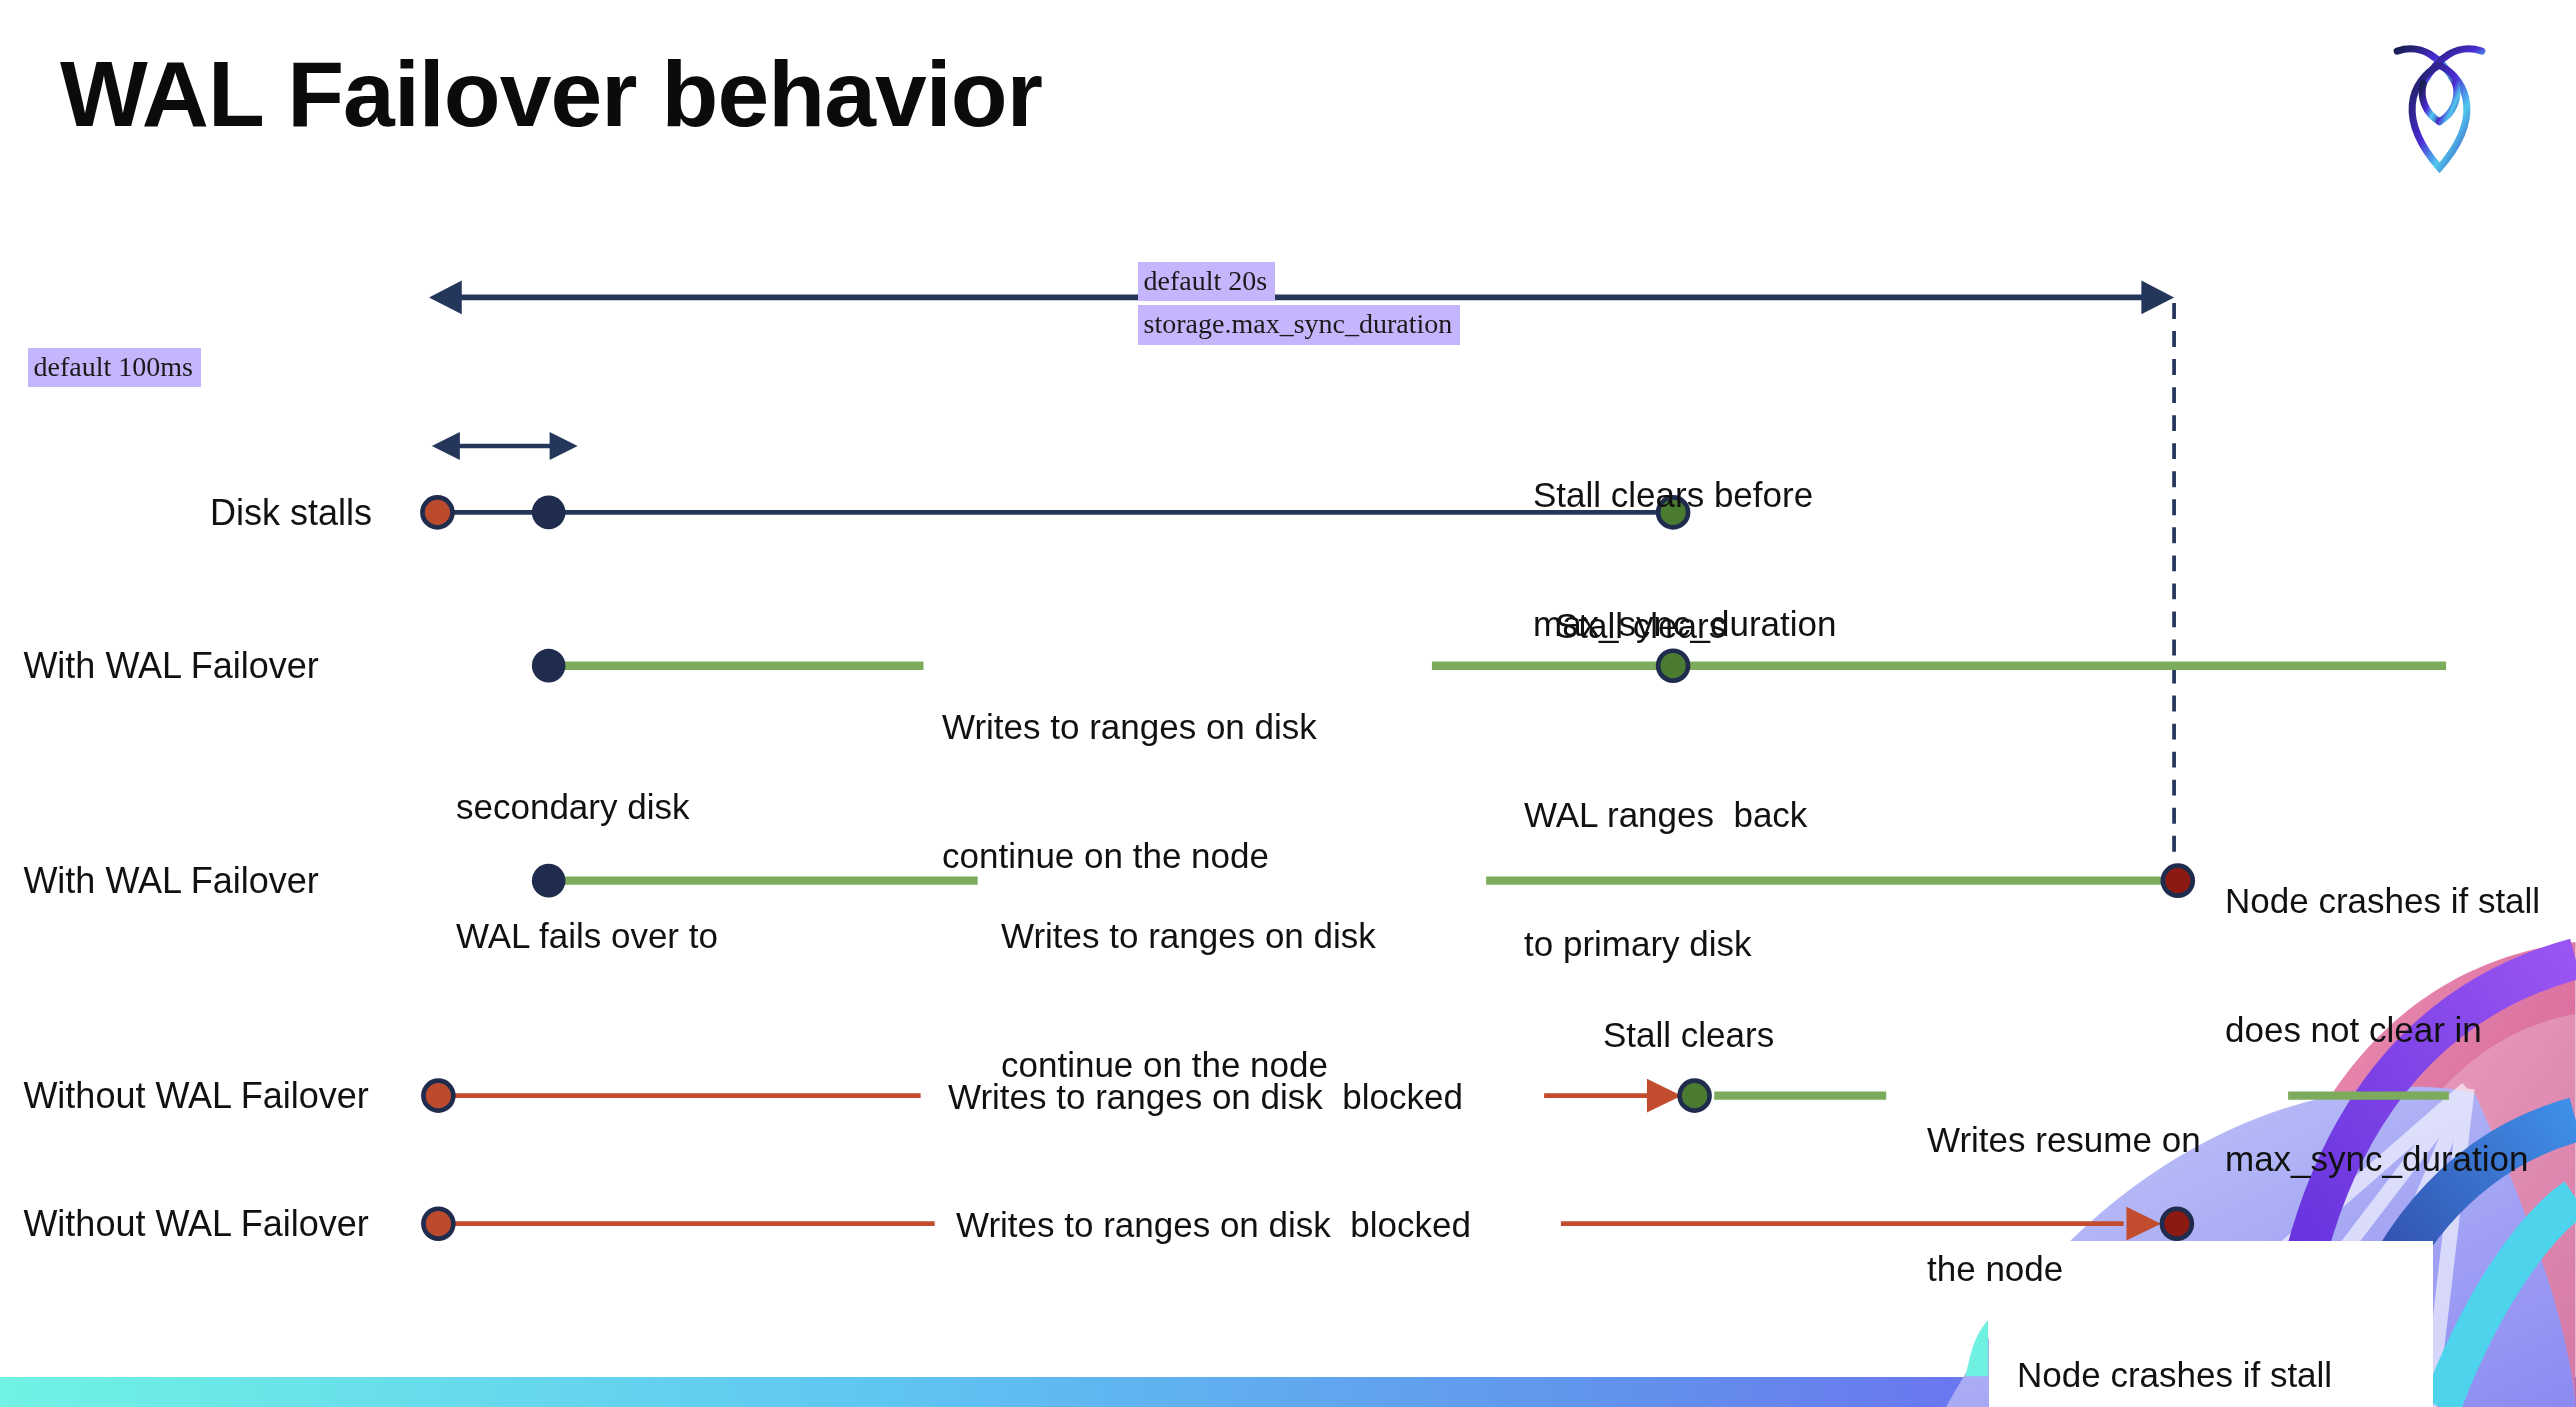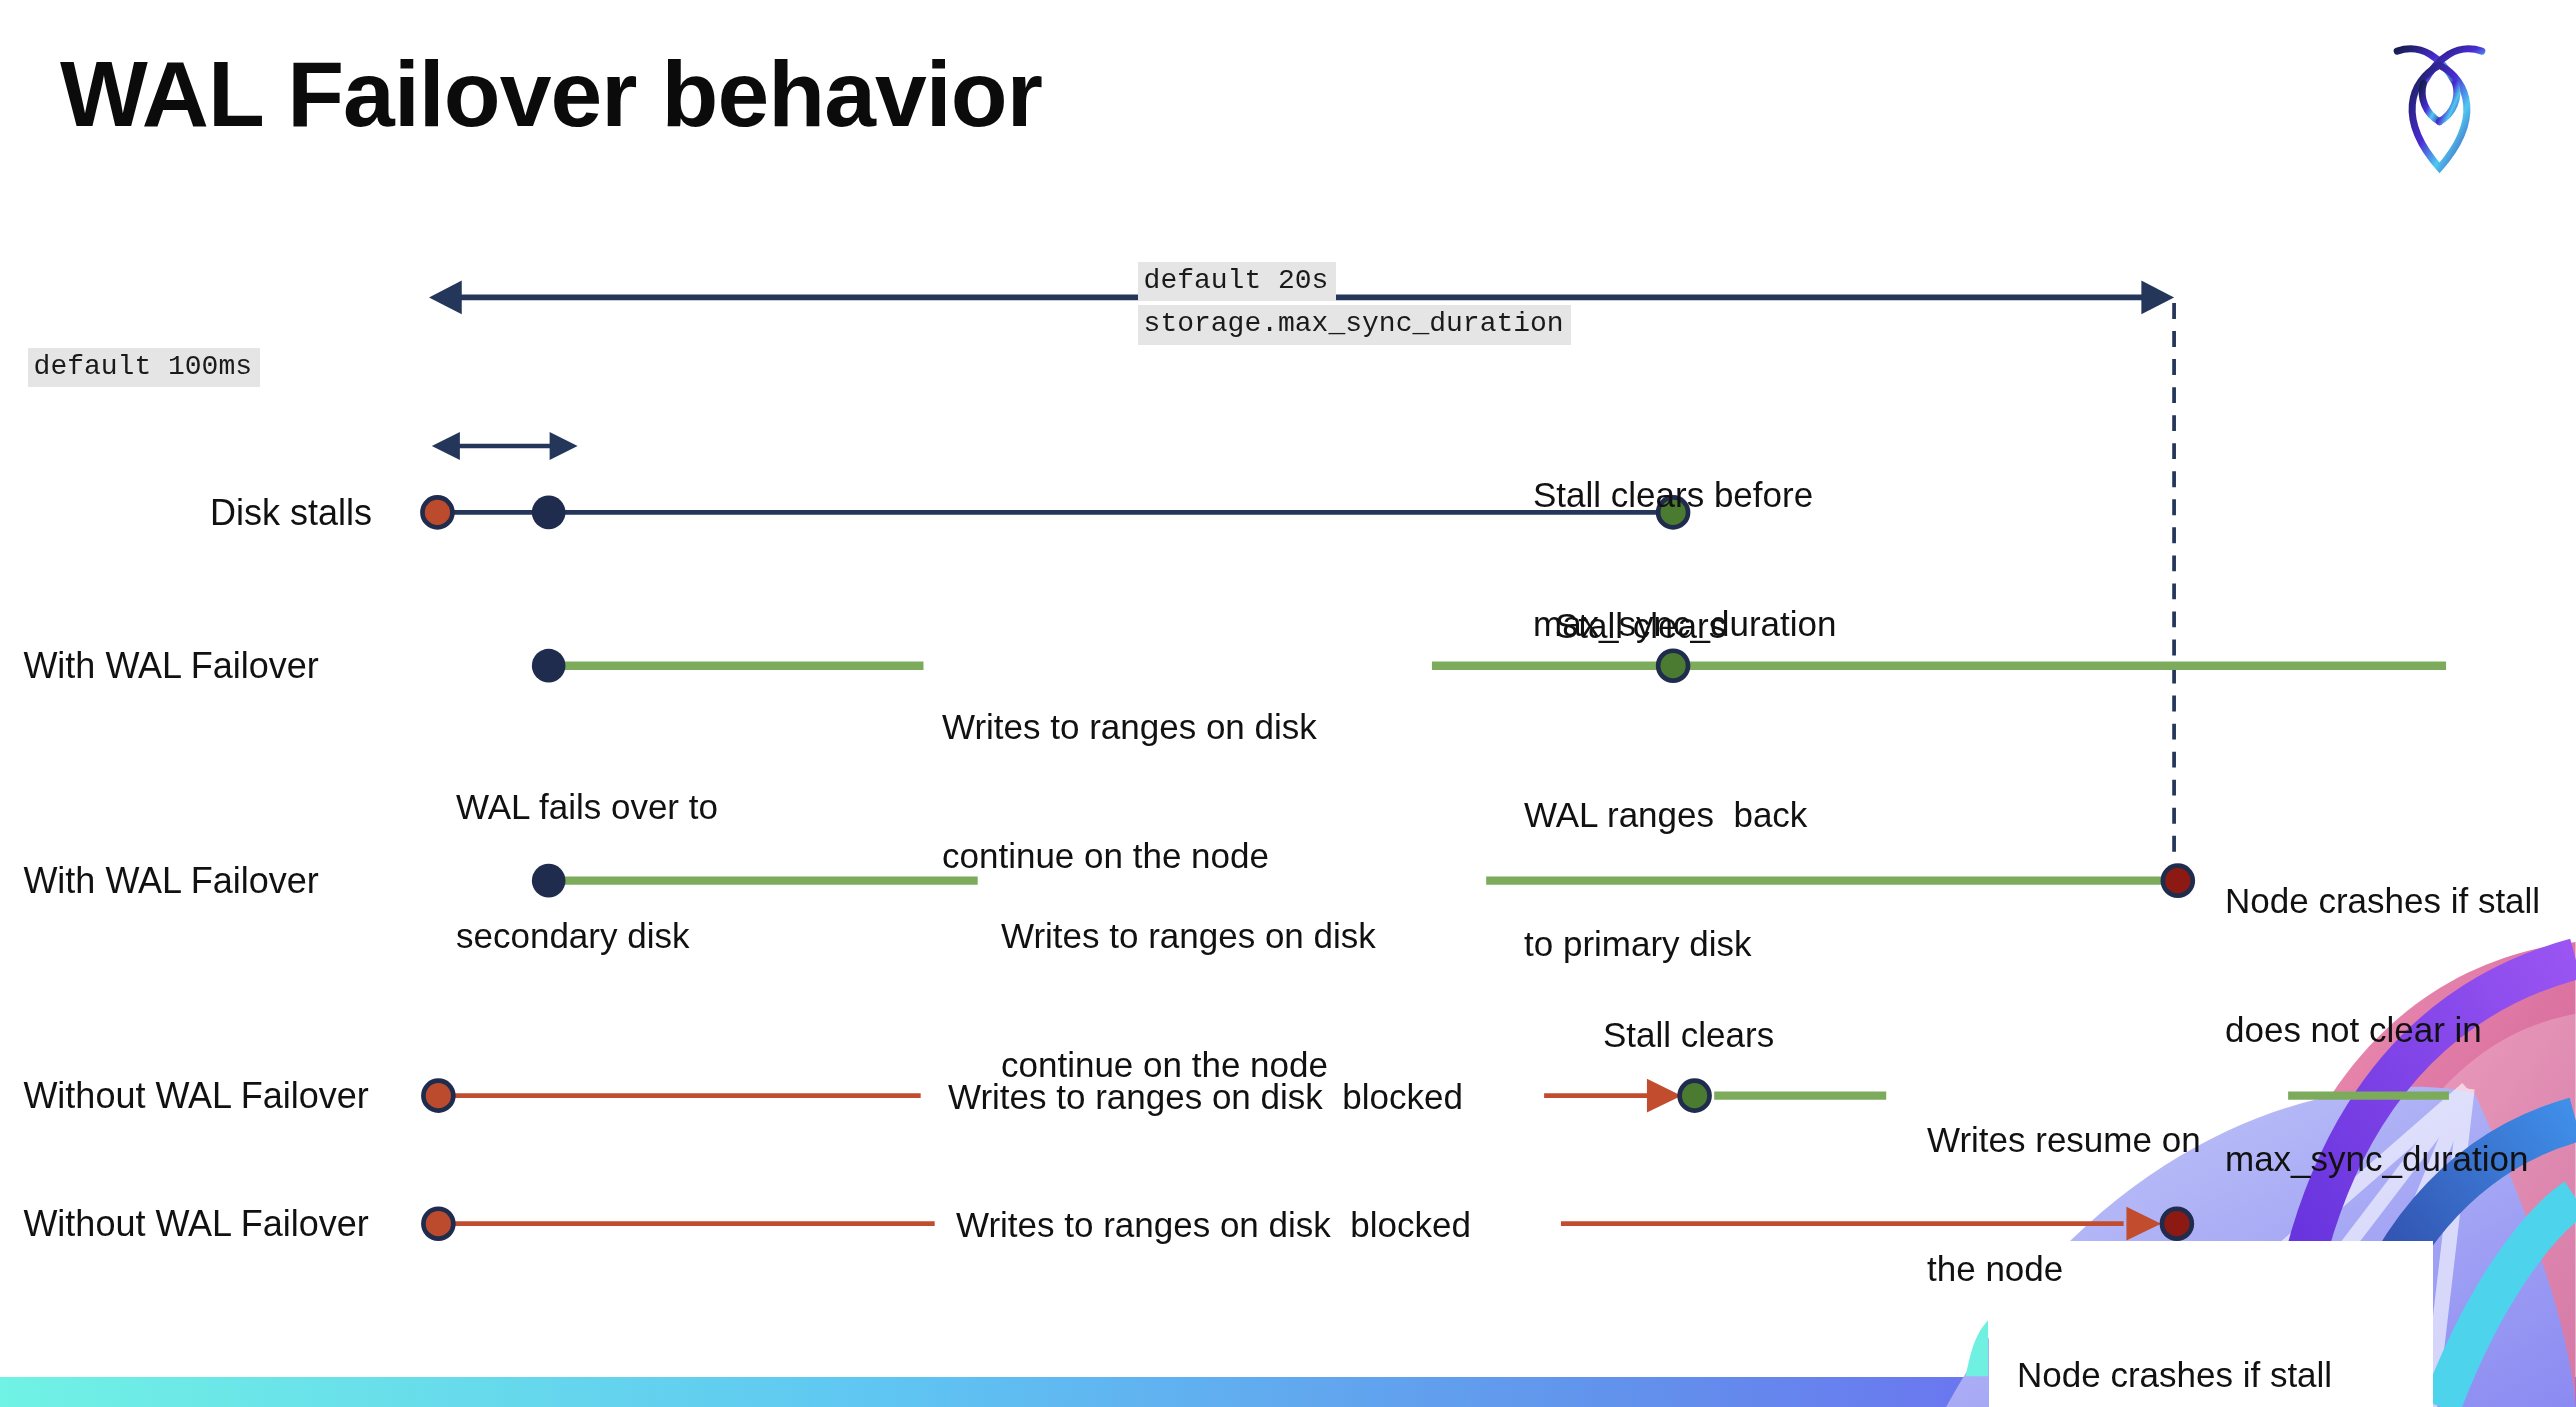--- a/index.html
+++ b/index.html
@@ -8,22 +8,22 @@
     font-family:"Liberation Sans", sans-serif;color:#111;
   }
   .abs{position:absolute;}
   #title{
     left:60px;top:41px;font-size:93px;font-weight:700;letter-spacing:-0.9px;
     color:#0b0b0b;z-index:6;
   }
   
   .chips{z-index:6;}
   .chip{
-    display:table;font-family:Liberation Mono, monospace;font-size:28px;line-height:32px;
-    background:#e5e5e5;color:#1a1a1a;padding:2.8px 7.5px 4.7px 5.6px;margin-bottom:3.7px;white-space:pre;
+    display:table;font-family:Liberation Serif, serif;font-size:28px;line-height:32px;
+    background:#c4b5fd;color:#1a1a1a;padding:2.8px 7.5px 4.7px 5.6px;margin-bottom:3.7px;white-space:pre;
   }
   
   .ann{z-index:6;font-size:35px;line-height:43px;white-space:pre;}
   .center{text-align:left;}
   .row-label{z-index:6;font-size:36px;line-height:41px;white-space:pre;}
   #svg-diagram{left:0;top:0;z-index:5;pointer-events:none;}
   #svg-art{left:1940px;top:912px;z-index:2;}
   #footer-bar{
     left:0;top:1377px;width:2576px;height:31px;z-index:1;
     background:linear-gradient(90deg,#70f2e4 0%,#5fc6f2 34%,#6290ec 64%,#6d6ff0 80%,#6d6ff0 100%);
@@ -158,22 +158,22 @@
   <div>Stall clears before</div>
   <div>max_sync_duration</div>
 </div>
 
 <div class="abs ann center" style="left:942px;top:619px;width:416px;">
   <div>Writes to ranges on disk</div>
   <div>continue on the node</div>
 </div>
 
 <div class="abs ann center" style="left:456px;top:699px;width:346px;">
+  <div>secondary disk</div>
   <div>WAL fails over to</div>
-  <div>secondary disk</div>
 </div>
 
 <div class="abs ann center" style="left:1555px;top:604px;width:234px;">Stall clears</div>
 
 <div class="abs ann center" style="left:1524px;top:707px;width:336px;">
   <div>WAL ranges  back</div>
   <div>to primary disk</div>
 </div>
 
 <div class="abs ann center" style="left:1001px;top:828px;width:416px;">

